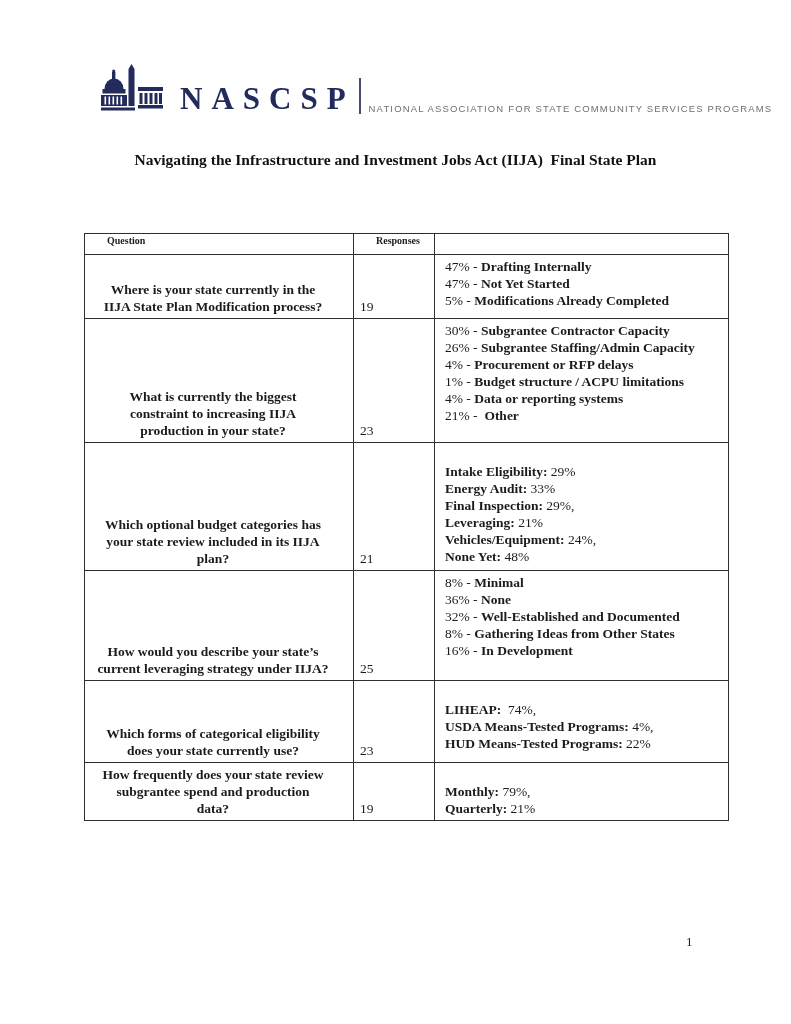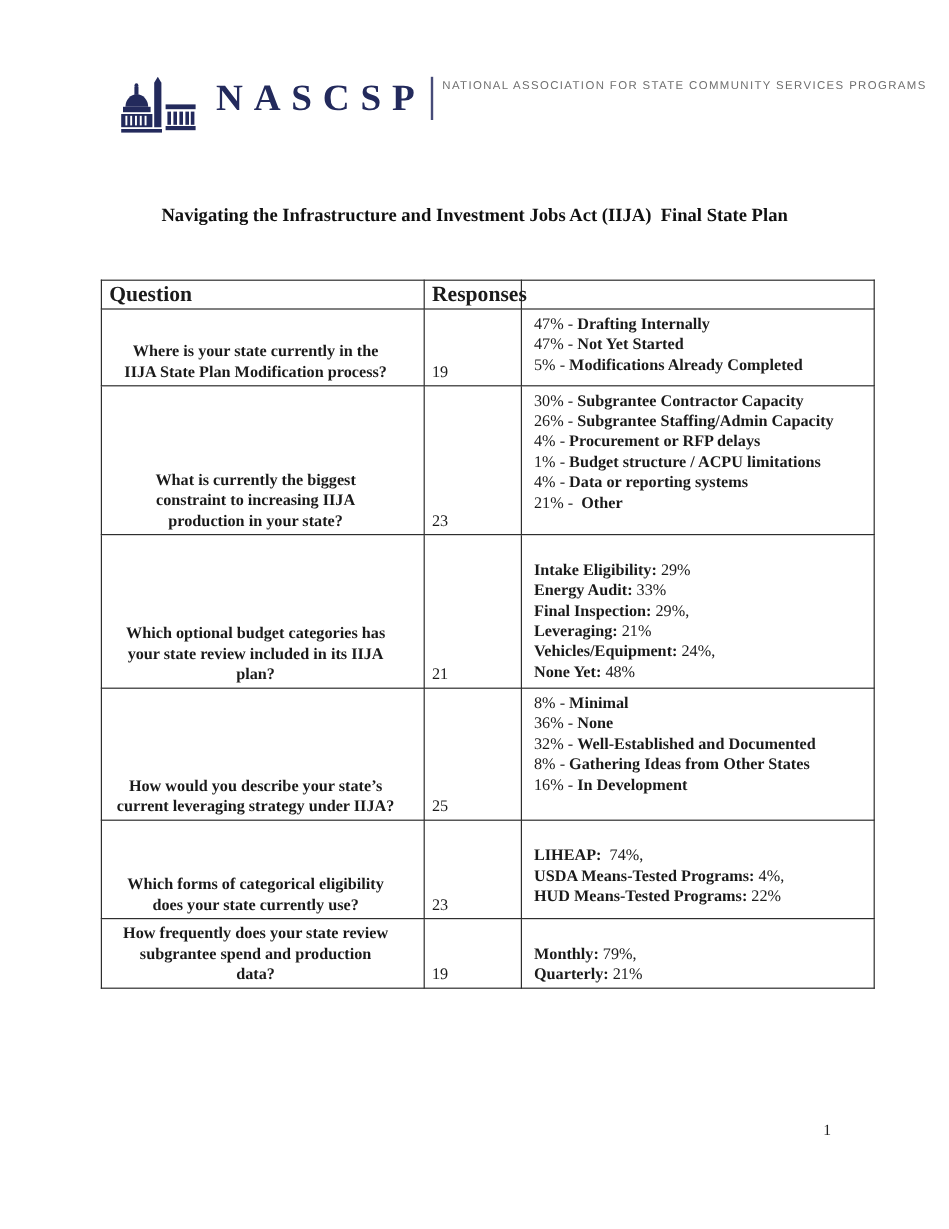--- a/index.html
+++ b/index.html
@@ -18,21 +18,21 @@
     background: #ffffff;
     overflow: hidden;
   }
 
   
   #logo-header {
     position: absolute;
     left: 100px;
     top: 64px;
     display: flex;
-    align-items: flex-start;
+    align-items: flex-end;
   }
   #capitol-icon { flex: 0 0 auto; }
   #logo-acronym {
     margin-left: 16px;
     font-family: "Liberation Serif", serif;
     font-size: 31px;
     font-weight: 600;
     letter-spacing: 9px;
     color: var(--brand);
     line-height: 1;
@@ -58,21 +58,20 @@
   #page-title {
     position: absolute;
     top: 147px;
     left: 0;
     width: 100%;
     text-align: center;
     font-size: 15.5px;
     font-weight: bold;
     line-height: 26px;
     color: #111111;
-    margin-top: 20px;
   }
   .title-line { white-space: pre-wrap; }
 
   
   #poll-table {
     position: absolute;
     left: 84px;
     top: 233px;
     width: 644px;
     border-collapse: collapse;
@@ -80,22 +79,22 @@
     font-size: 13.5px;
   }
   #poll-table th, #poll-table td {
     border: 1px solid var(--border);
     vertical-align: top;
   }
   #poll-table thead tr { height: 21px; }
   #poll-table th {
     text-align: left;
     font-weight: bold;
-    padding: 1px 0 1px 6px;
-    font-size: 18px;
+    padding: 1px 0 1px 22px;
+    font-size: 10px;
   }
   .q-cell {
     vertical-align: bottom !important;
     text-align: center;
     font-weight: bold;
     padding: 2px 18px 3px 6px;
   }
   .q-line { line-height: 17px; }
   .resp-cell {
     vertical-align: bottom !important;

